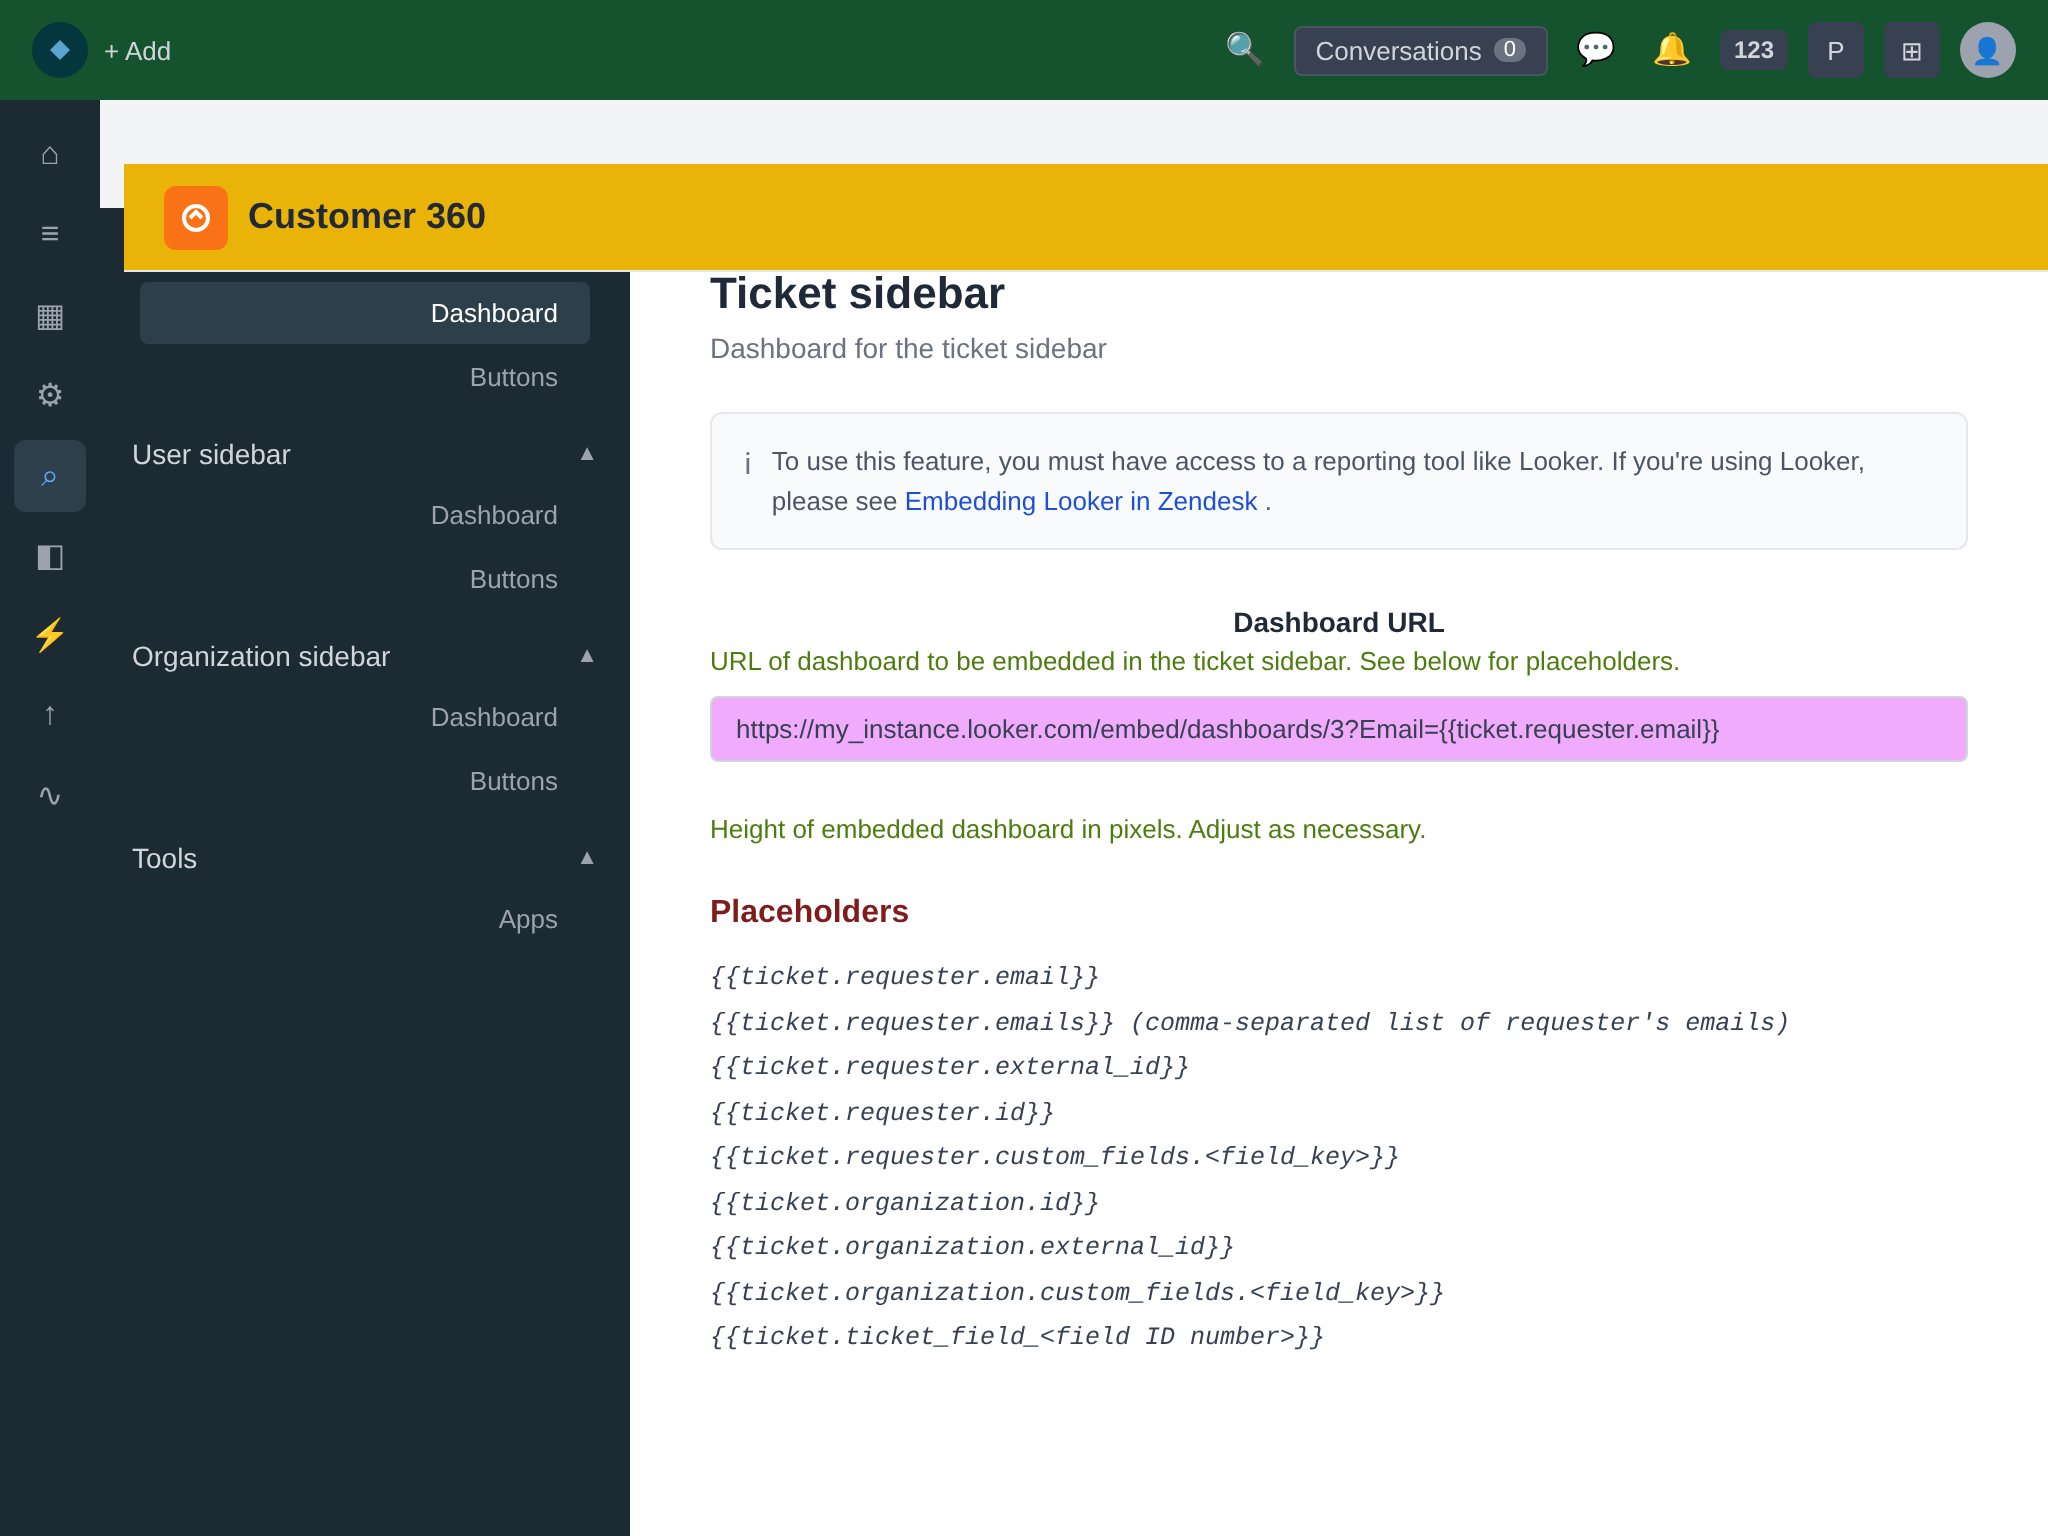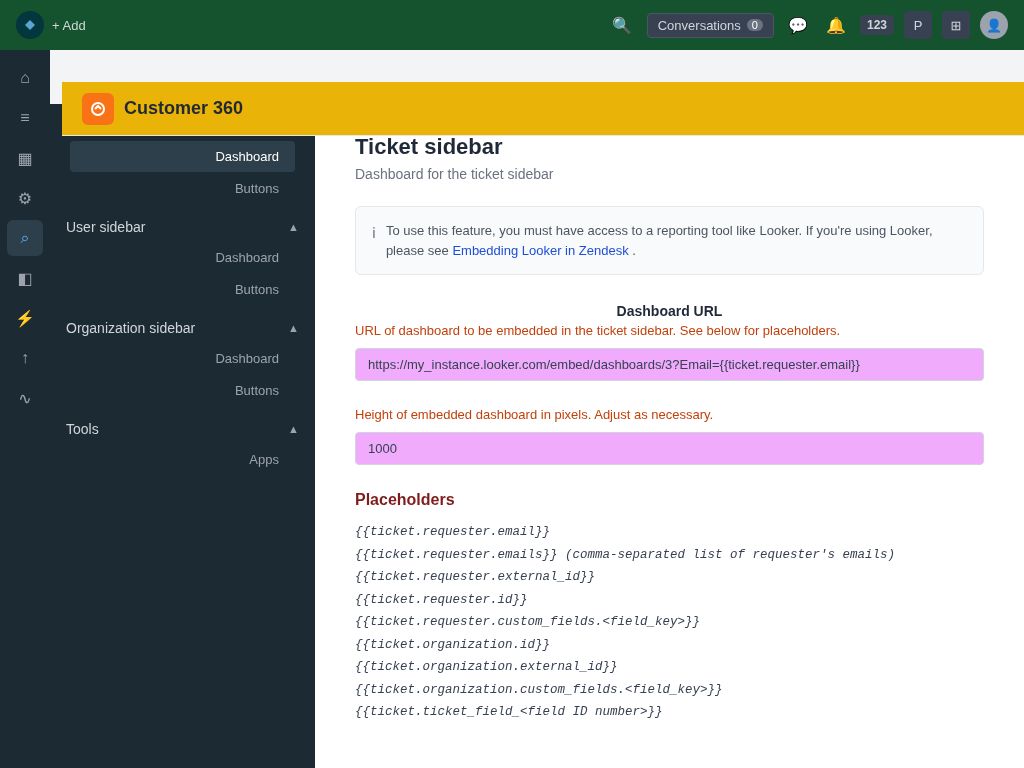--- a/index.html
+++ b/index.html
@@ -211,21 +211,21 @@
     .form-section { margin-bottom: 26px; }
     .field-label {
       font-size: 14px;
       font-weight: 700;
       color: #1f2937;
       margin-bottom: 4px;
       text-align: center;
     }
     .field-desc {
       font-size: 13px;
-      color: #c2410c;
+      color: #4d7c0f;
       margin-bottom: 10px;
     }
     .field-input {
       width: 100%;
       border: 1px solid #d1d5db;
       border-radius: 4px;
       padding: 8px 12px;
       font-size: 13px;
       color: #374151;
       outline: none;
@@ -343,21 +343,20 @@
   </div>
 
   <div class="form-section">
     <div class="field-label">Dashboard URL</div>
     <div class="field-desc">URL of dashboard to be embedded in the ticket sidebar. See below for placeholders.</div>
     <input class="field-input" type="text" value="https://my_instance.looker.com/embed/dashboards/3?Email={{ticket.requester.email}}" style="">
   </div>
 
   <div class="form-section">
     <div class="field-desc">Height of embedded dashboard in pixels. Adjust as necessary.</div>
-    <input class="field-input" type="text" value="1000" style="">
   </div>
 
   <div class="form-section">
     <div class="placeholders-title">Placeholders</div>
     <div class="placeholder-list" id="placeholder-list">
         <span class="placeholder-line">{{ticket.requester.email}}</span>
         <span class="placeholder-line">{{ticket.requester.emails}} (comma-separated list of requester's emails)</span>
         <span class="placeholder-line">{{ticket.requester.external_id}}</span>
         <span class="placeholder-line">{{ticket.requester.id}}</span>
         <span class="placeholder-line">{{ticket.requester.custom_fields.&lt;field_key&gt;}}</span>

